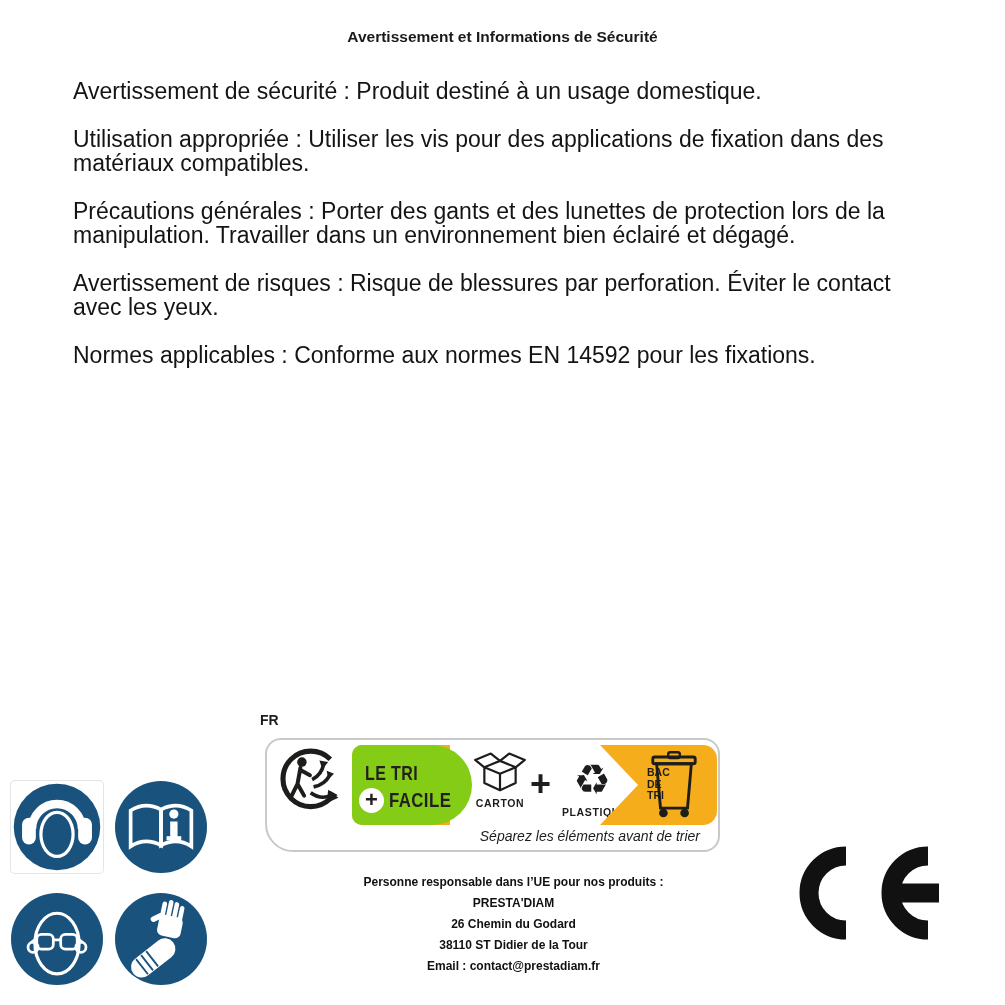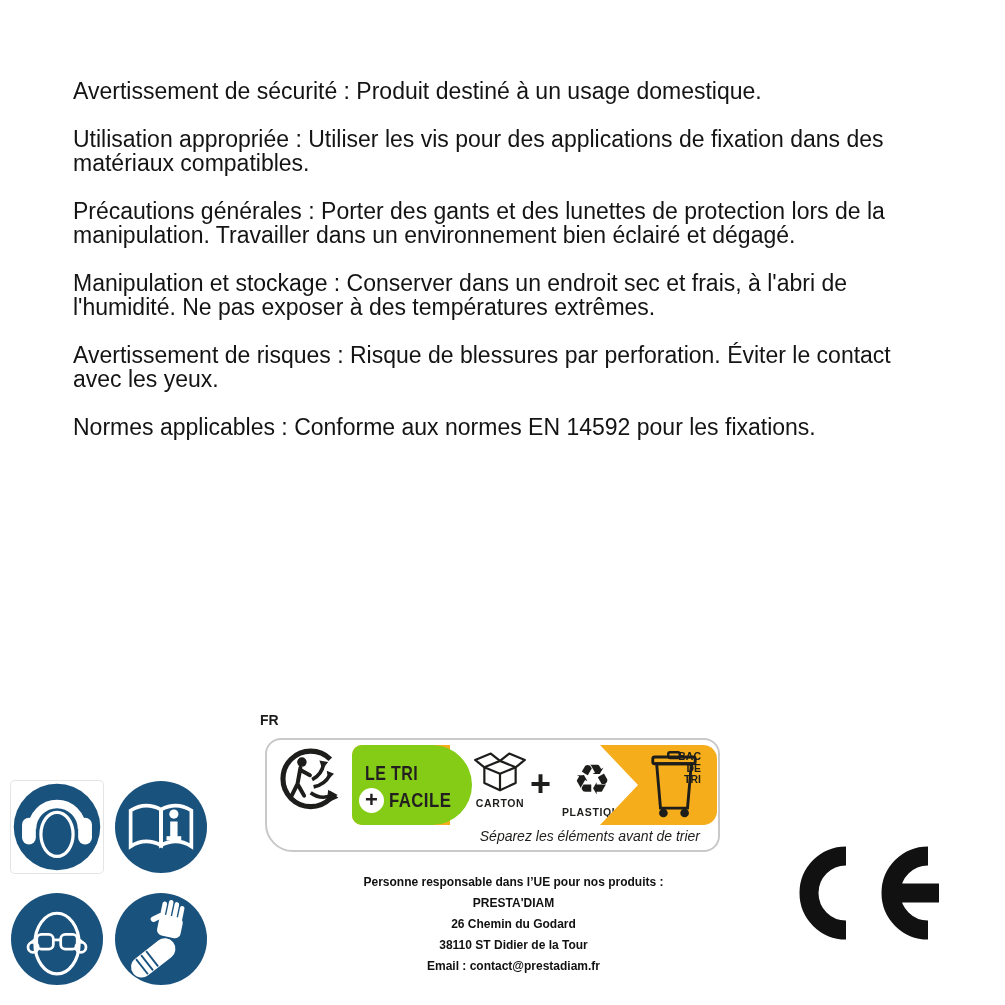--- a/index.html
+++ b/index.html
@@ -42,40 +42,40 @@
   .plus-circle span{position:relative;top:-1px;}
   .mat{position:absolute;text-align:center;color:#1d1d1b;}
   .mat1{left:20px;top:3px;width:60px;}
   .mat2{left:112px;top:12px;width:60px;}
   .mat svg{display:block;margin:0 auto;}
   .recycle{font-family:"DejaVu Sans", sans-serif;font-size:42px;line-height:46px;color:#1d1d1b;}
   .mat-label{margin-top:3px;font-size:10.5px;font-weight:bold;letter-spacing:0.6px;}
   .plus-sep{position:absolute;left:80px;top:21px;font-size:36px;font-weight:bold;color:#1d1d1b;line-height:36px;}
   .bin{position:absolute;left:295px;top:5px;width:54px;height:70px;z-index:1;}
   .bin svg{position:absolute;left:0;top:0;width:100%;height:100%;}
-  .bin-text{position:absolute;left:0;right:0;top:1px;text-align:right;
+  .bin-text{position:absolute;left:0;right:0;top:17px;text-align:left;
             font-size:10.5px;line-height:11.5px;font-weight:bold;color:#1d1d1b;}
   .tagline{position:absolute;right:18px;top:88px;font-size:14px;font-weight:normal;font-style:italic;color:#1d1d1b;}
 
   .responsible{position:absolute;left:11px;top:872px;width:1005px;text-align:center;
                font-size:12px;line-height:21px;font-weight:bold;color:#111;}
 
   .ce{position:absolute;left:799px;top:842px;width:142px;height:102px;}
 </style>
 </head>
 <body>
 
 <div class="page">
 
+  <h1 class="title">Avertissement et Informations de Sécurité</h1>
 
   <div class="body-text">
     <p>Avertissement de sécurité : Produit destiné à un usage domestique.</p>
     <p>Utilisation appropriée : Utiliser les vis pour des applications de fixation dans des matériaux compatibles.</p>
     <p>Précautions générales : Porter des gants et des lunettes de protection lors de la manipulation. Travailler dans un environnement bien éclairé et dégagé.</p>
-    <p>Manipulation et stockage : Conserver dans un endroit sec et frais, à l'abri de l'humidité. Ne pas exposer à des températures extrêmes.</p>
     <p>Avertissement de risques : Risque de blessures par perforation. Éviter le contact avec les yeux.</p>
     <p>Normes applicables : Conforme aux normes EN 14592 pour les fixations.</p>
   </div>
 
   <div class="safety-icons">
 
     <div class="sicon framed" aria-label="wear-ear-protection">
       <svg viewBox="0 0 100 100">
         <circle cx="50" cy="50" r="47" fill="#1A527E"></circle>
         <path d="M23,52 A27,27 0 0 1 77,52" stroke="#fff" stroke-width="9" fill="none"></path>

